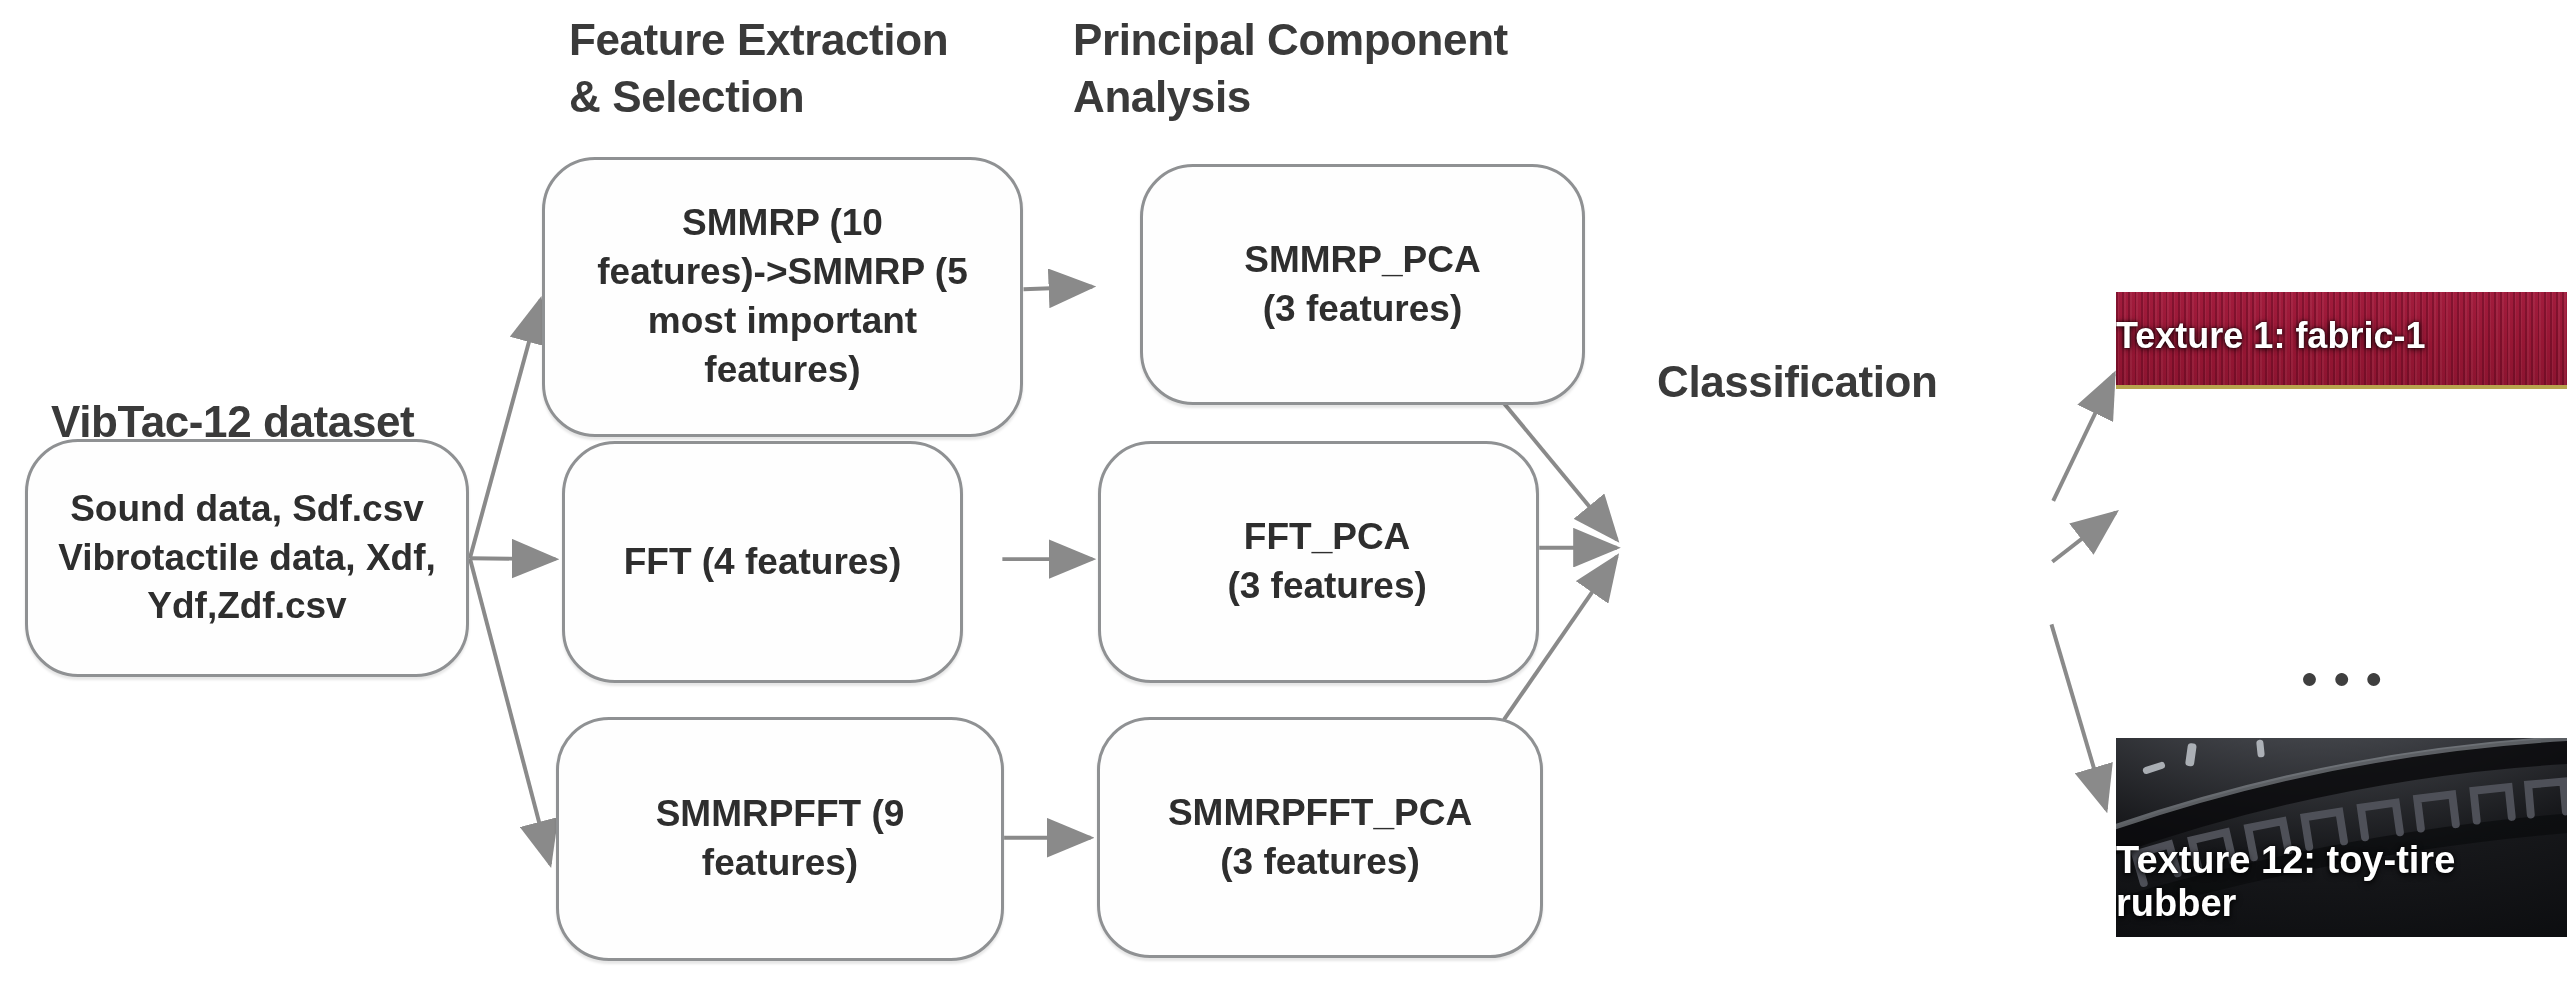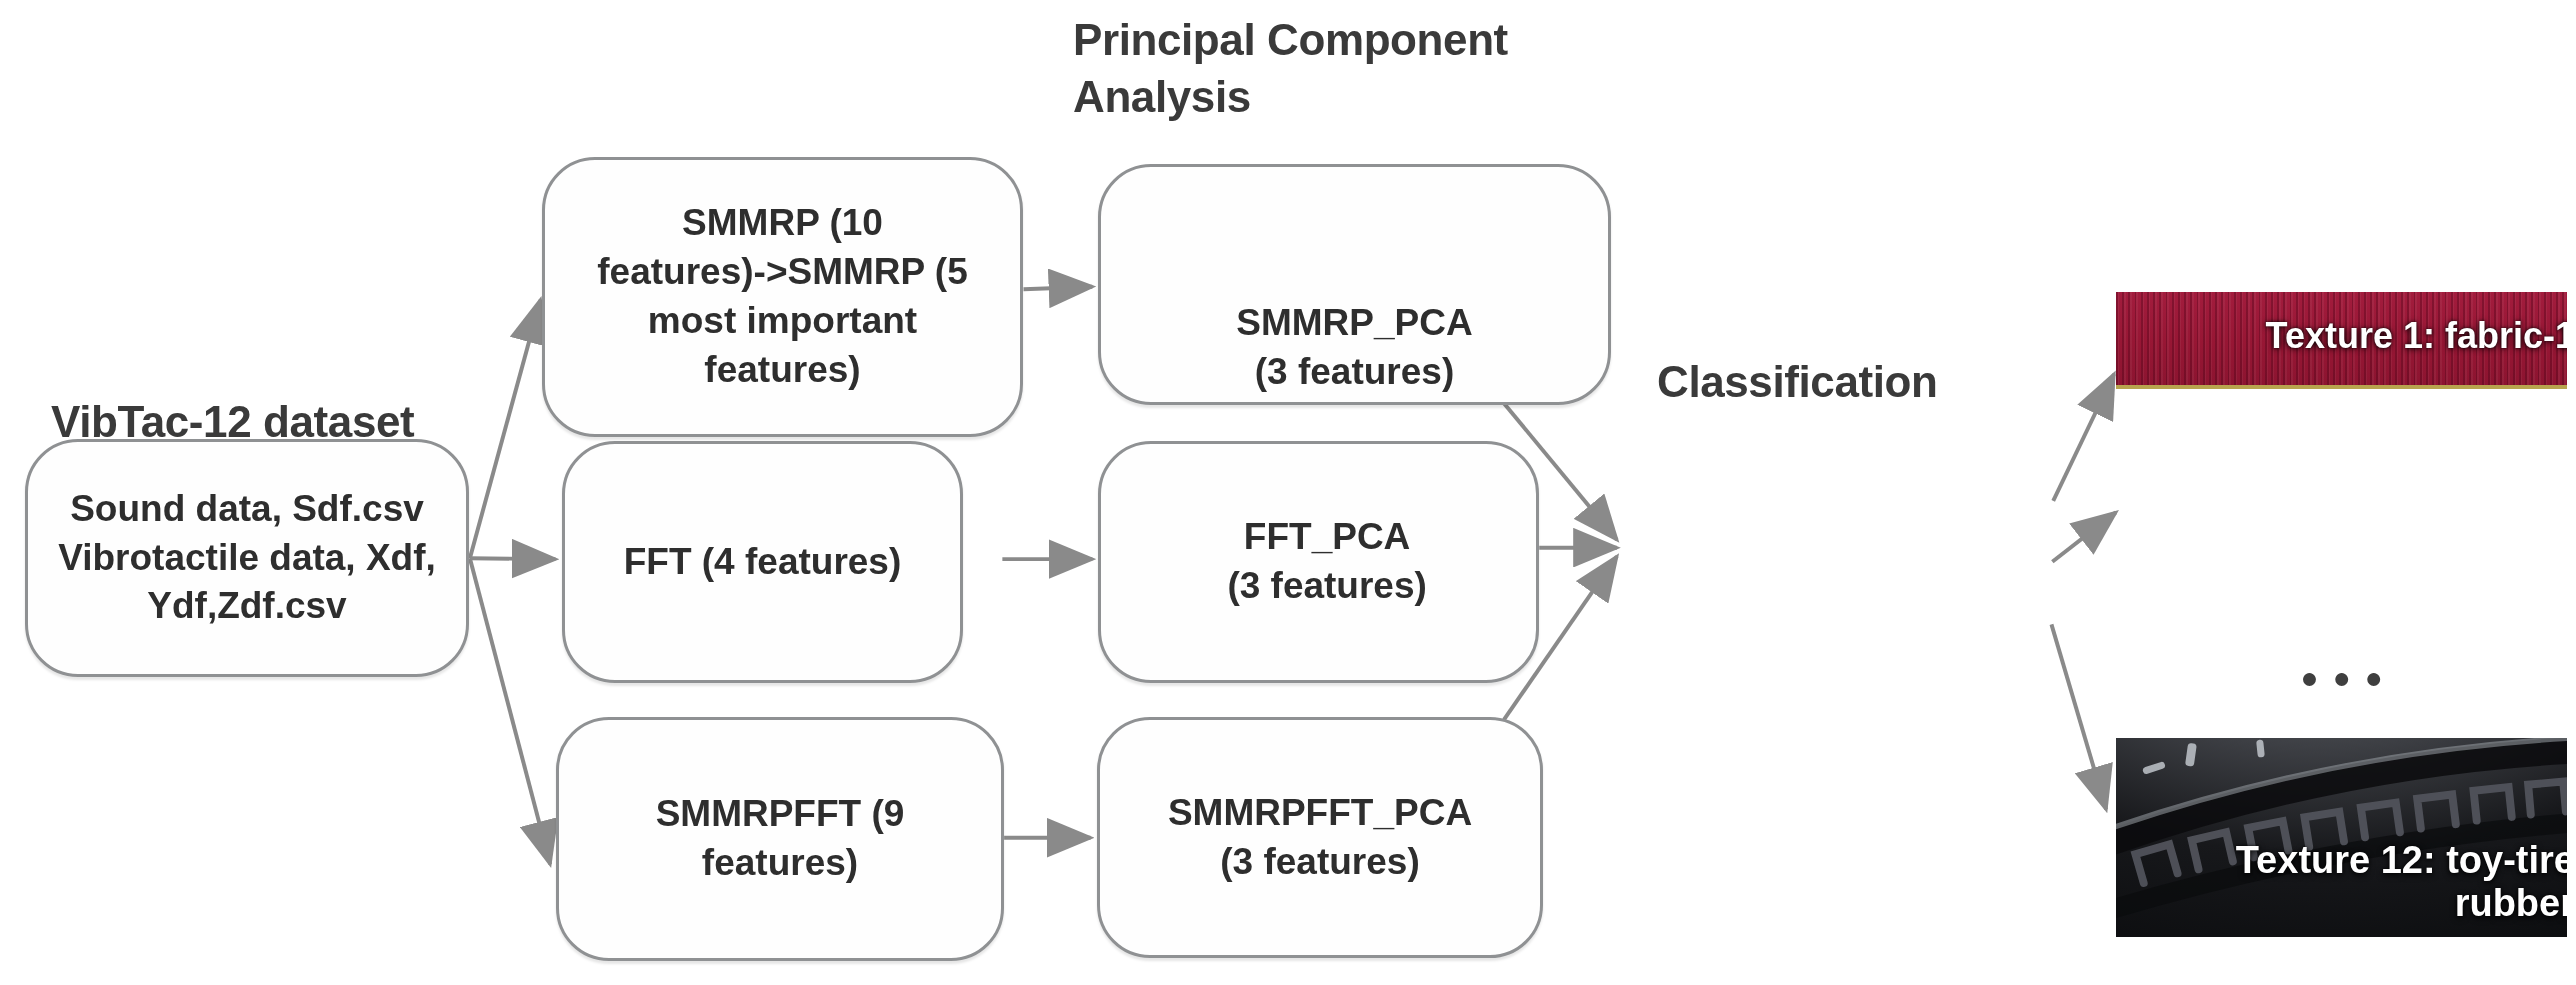--- a/index.html
+++ b/index.html
@@ -24,30 +24,30 @@
     border:3.5px solid #8f9193;border-radius:53px;
     display:flex;align-items:center;justify-content:center;
     text-align:center;color:#2e2e2e;font-weight:bold;font-size:37px;line-height:1.32;
     white-space:pre-line;padding:5.3px 8.8px;
     box-shadow:0 2.6px 2.6px rgba(0,0,0,0.10);
   }
   .n-dataset{left:25px; top:439px; width:444px; height:238px;}
   .n-smmrp{left:542px; top:157px; width:481px; height:280px;}
   .n-fft{left:562px; top:441px; width:401px; height:242px;}
   .n-smmrpfft{left:556px; top:717px; width:448px; height:244px;}
-  .n-smmrp-pca{left:1098px; top:164px; width:513px; height:241px;align-items:flex-end;}
+  .n-smmrp-pca{left:1140px; top:164px; width:445px; height:241px;}
   .n-fft-pca{left:1098px; top:441px; width:441px; height:242px;padding-left:26px;}
   .n-smmrpfft-pca{left:1097px; top:717px; width:446px; height:241px;}
   .n-class{left:1623px; top:441px; width:428px; height:253px;}
 
   .tex{
     position:absolute;left:2116px;width:451px;overflow:hidden;
   }
   .tex-label{
-    position:absolute;left:8px;width:100%;text-align:right;color:#ffffff;
+    position:absolute;left:0;width:100%;text-align:left;color:#ffffff;
     font-weight:bold;font-size:36px;letter-spacing:0px;
     text-shadow:0 1.8px 6.2px rgba(0,0,0,0.9), 0 0 2.6px rgba(0,0,0,0.8);
     z-index:3;
   }
   .t1{
     top:292px;height:93px;
     background:
       repeating-linear-gradient(90deg, rgba(60,0,18,0.30) 0 1.8px, rgba(255,255,255,0.05) 1.8px 3.5px, rgba(0,0,0,0) 3.5px 6.2px),
       linear-gradient(180deg,#a21c3d 0%, #971634 55%, #8c1430 100%);
     border-bottom:4.4px solid #b8a44e;
@@ -100,20 +100,22 @@
     <line class="edge" x1="1139" y1="950" x2="1237" y2="950" marker-end="url(#ah)"></line>
     <line class="edge" x1="1700" y1="450" x2="1834" y2="612" marker-end="url(#ah)"></line>
     <line class="edge" x1="1746" y1="621" x2="1834" y2="621" marker-end="url(#ah)"></line>
     <line class="edge" x1="1706" y1="816" x2="1834" y2="631" marker-end="url(#ah)"></line>
     <line class="edge" x1="2329" y1="568" x2="2398" y2="424" marker-end="url(#ah)"></line>
     <line class="edge" x1="2328" y1="637" x2="2400" y2="581" marker-end="url(#ah)"></line>
     <line class="edge" x1="2327" y1="708" x2="2389" y2="918" marker-end="url(#ah)"></line>
   </svg>
 
   <div class="hd hd-dataset">VibTac-12 dataset</div>
+  <div class="hd hd-fes">Feature Extraction
+&amp; Selection</div>
   <div class="hd hd-pca">Principal Component
 Analysis</div>
   <div class="hd hd-class">Classification</div>
 
   <div class="node n-dataset">
     <span>Sound data, Sdf.csv
 Vibrotactile data, Xdf,
 Ydf,Zdf.csv</span>
   </div>
   <div class="node n-smmrp">

